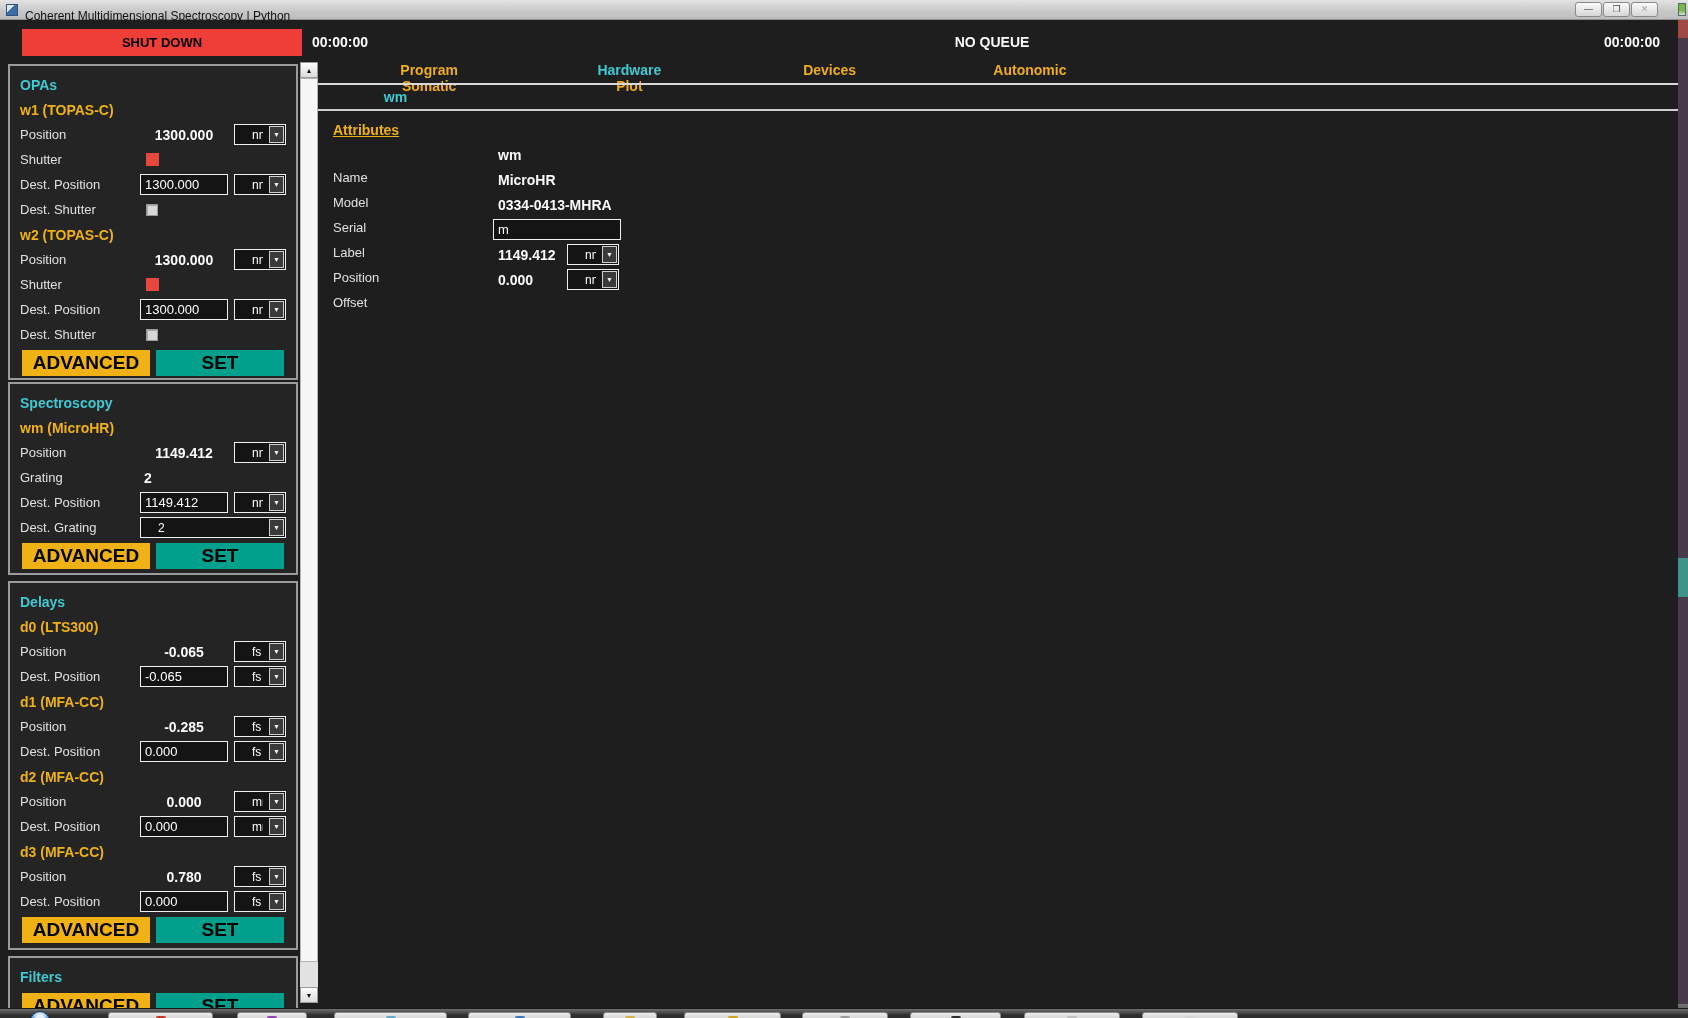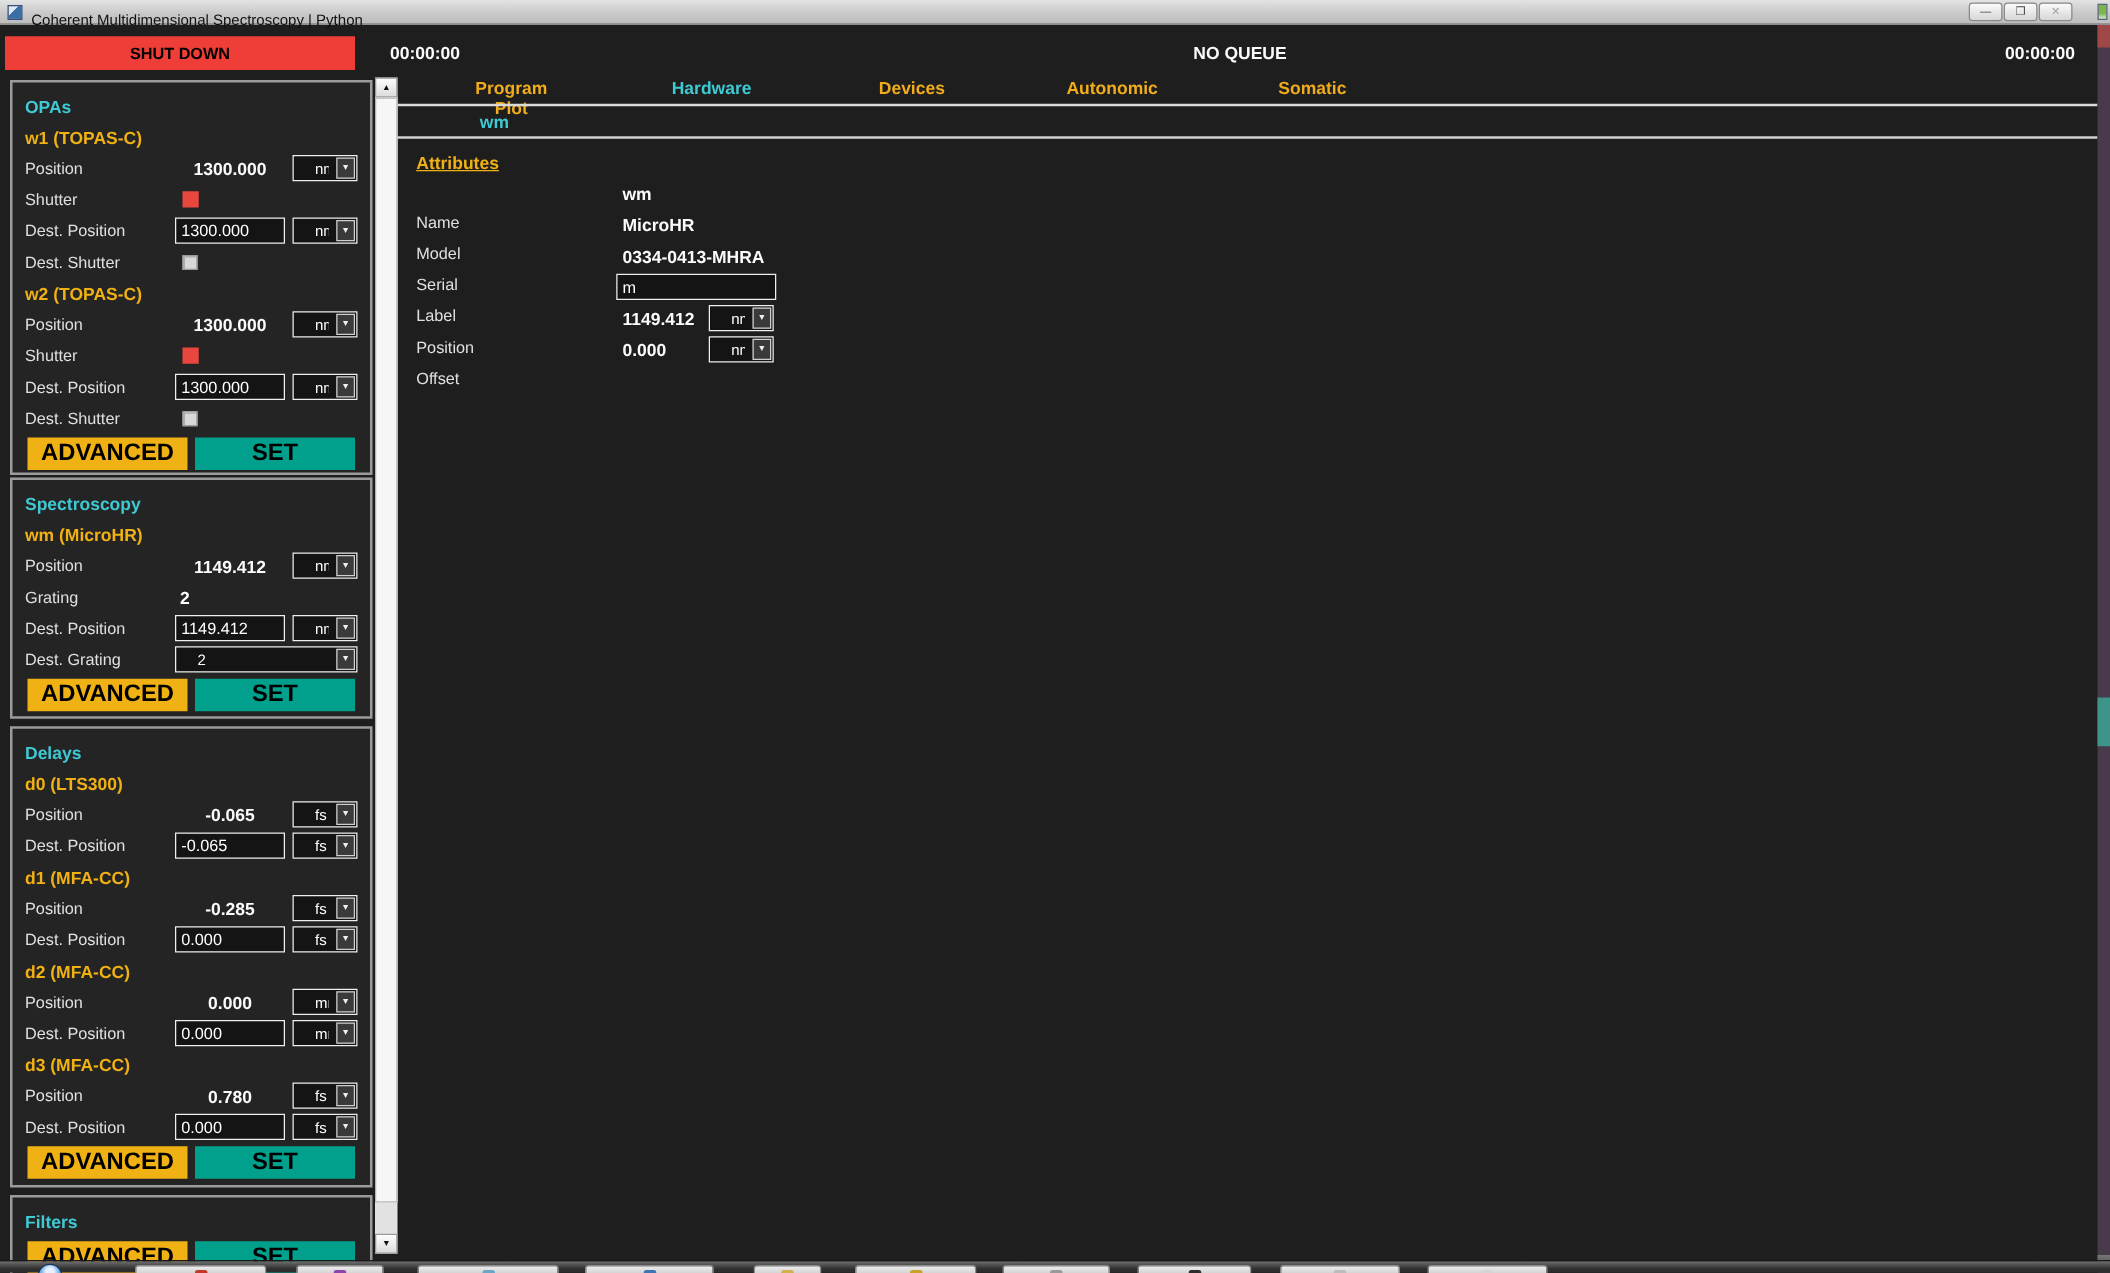--- a/index.html
+++ b/index.html
@@ -21,30 +21,30 @@
   .tb-right-icon { position:absolute; right:2px; top:3px; width:8px; height:13px;
     background:linear-gradient(#7ab648 60%,#d8e8d0); border:1px solid #567; z-index:51; }
 
   
   .edge-strip { position:absolute; left:1678px; top:20px; width:10px; height:998px; background:#483a4b; z-index:40; }
   .edge-red { position:absolute; left:0; top:0; width:10px; height:18px; background:#a04848; }
   .edge-teal { position:absolute; left:0; top:538px; width:10px; height:39px; background:#3e9488; }
   .edge-task { position:absolute; left:0; top:984px; width:10px; height:14px; background:linear-gradient(#777,#333); }
 
   
-  .shutdown { position:absolute; left:4px; top:29px; width:280px; height:27px; background:#ef3e37;
+  .shutdown { position:absolute; left:22px; top:29px; width:280px; height:27px; background:#ef3e37;
     color:#000; font-weight:bold; font-size:13px; display:flex; align-items:center; justify-content:center; }
   .timer-left { position:absolute; left:312px; top:34px; color:#fbfbfb; font-weight:bold; font-size:14px; }
   .queue { position:absolute; left:306px; width:1372px; top:34px; text-align:center; color:#fbfbfb;
     font-weight:bold; font-size:14px; }
   .timer-right { position:absolute; right:28px; top:34px; color:#fbfbfb; font-weight:bold; font-size:14px; }
 
   
   .tabs { position:absolute; left:329px; top:62px; width:801px; height:20px;
-    display:grid; grid-template-columns:repeat(5,1fr); }
+    display:grid; grid-template-columns:repeat(4,1fr); }
   .tab { text-align:center; font-weight:bold; font-size:14px; color:#efac1c; cursor:default; }
   .tab.active { color:#3fc9d3; }
   .sep1 { position:absolute; left:318px; top:83px; width:1360px; height:2px; background:#d9d9d9; }
   .subtab { position:absolute; left:329px; top:89px; width:133px; text-align:center;
     color:#3fc9d3; font-weight:bold; font-size:14px; }
   .sep2 { position:absolute; left:306px; top:109px; width:1372px; height:2px; background:#cfcfcf; }
 
   
   .main-attrs { position:absolute; left:326px; top:117px; width:420px; }
   .sect-title { height:25px; display:flex; align-items:center; padding-left:7px;

